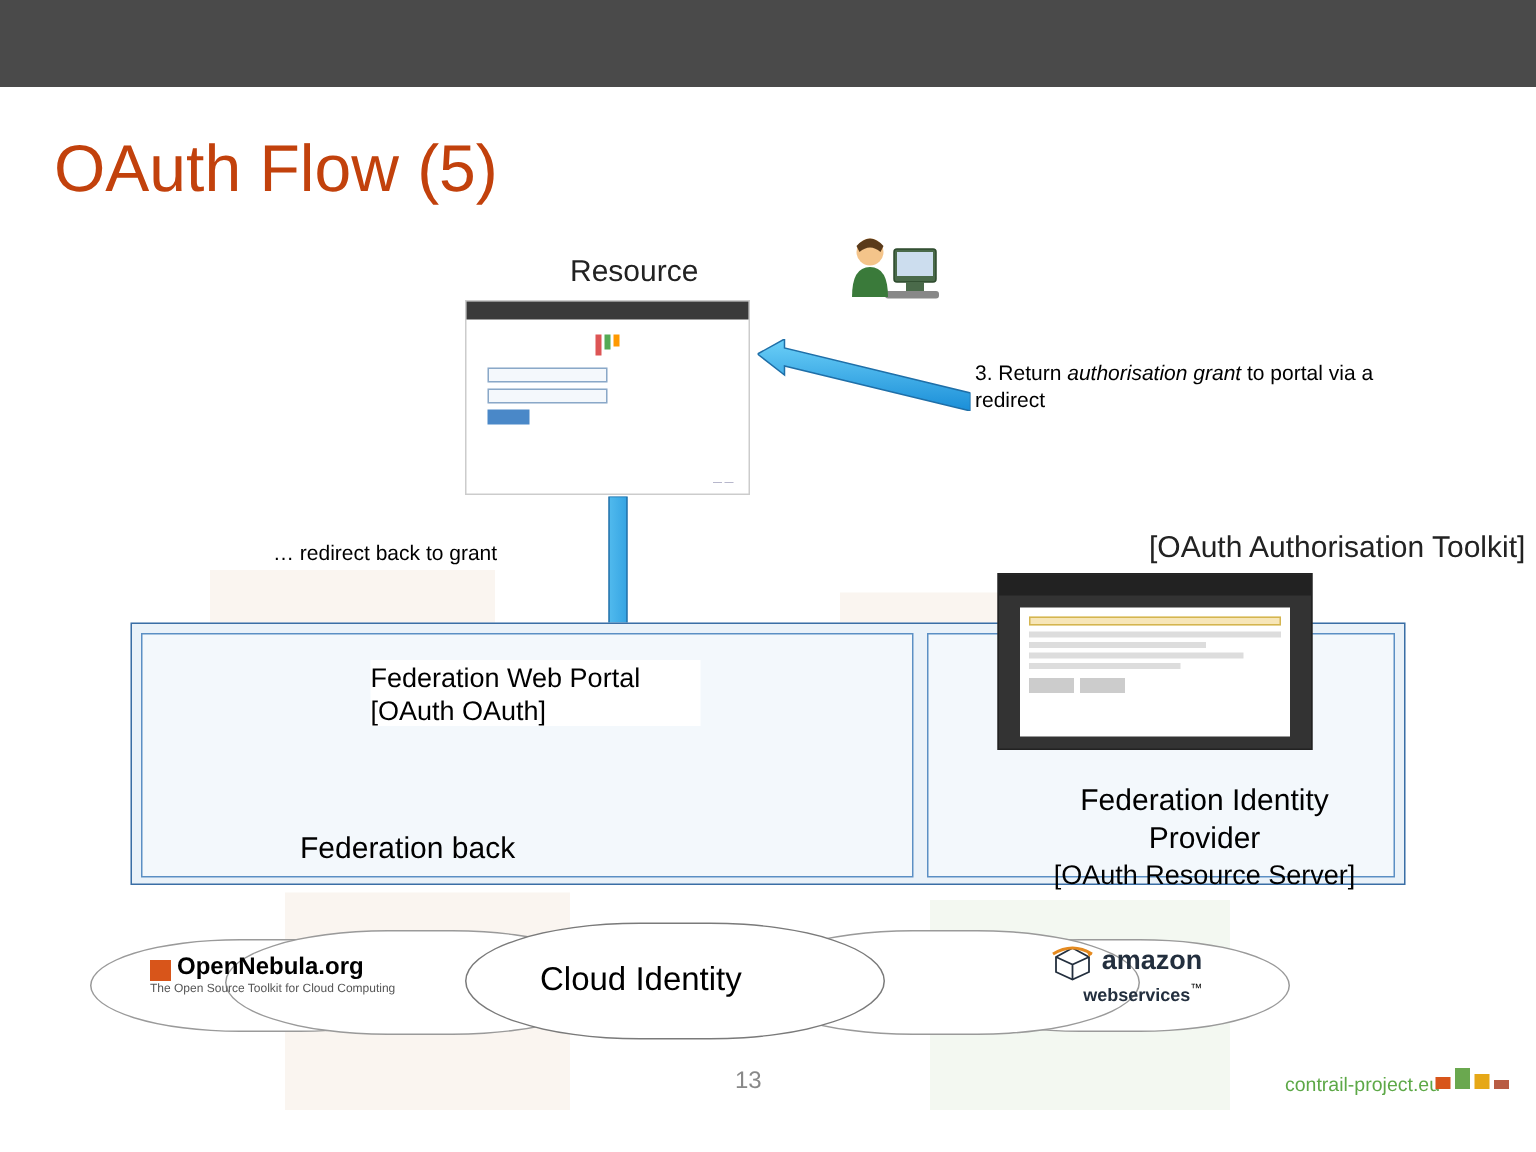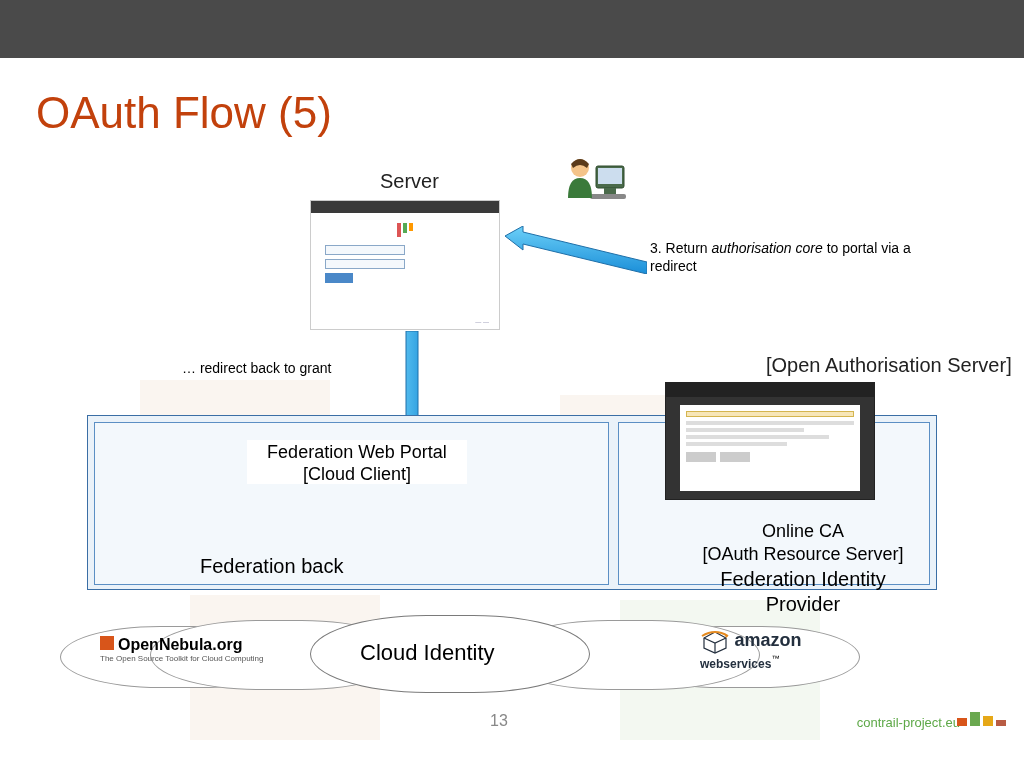--- a/index.html
+++ b/index.html
@@ -118,21 +118,21 @@
     border: 1px solid #5b8fc4;
     background: #f3f8fc;
   }
   .fed-portal-box {
     position: absolute;
     left: 247px;
     top: 440px;
     width: 220px;
     height: 44px;
     background: #fff;
-    text-align: center;
+    text-align: left;
     font-size: 18px;
     line-height: 1.2;
     padding-top: 2px;
     z-index: 5;
   }
   .fed-core-label {
     position: absolute;
     left: 200px;
     top: 555px;
     font-size: 20px;
@@ -207,30 +207,30 @@
   .cloud-side.r1 { left: 500px; }
   .cloud-side.r2 { left: 620px; z-index:5; top:626px; width:240px; height:62px;}
 
   .opennebula {
     position: absolute;
     left: 100px;
     top: 636px;
     z-index: 9;
     font-size: 10px;
   }
-  .opennebula .logo { font-size: 16px; font-weight:bold; display:flex; align-items:flex-start; gap:4px;}
+  .opennebula .logo { font-size: 16px; font-weight:bold; display:flex; align-items:flex-end; gap:4px;}
   .opennebula .logo .sq { width:14px;height:14px;background:#d8551a;display:inline-block;}
   .opennebula .tag { font-size: 8px; color:#555;}
 
   .aws {
     position: absolute;
     left: 700px;
     top: 630px;
     z-index: 9;
-    text-align: left;
+    text-align: right;
   }
   .aws .txt { font-size: 18px; font-weight:bold; color:#232f3e;}
   .aws .sub { font-size: 12px; color:#232f3e; letter-spacing:0px;font-weight:bold;}
   .aws .tm { font-size:8px; vertical-align:top;}
 
   .page-num {
     position: absolute;
     left: 490px;
     top: 712px;
     font-size: 16px;
@@ -269,21 +269,21 @@
 
 <div class="header-bar"></div>
 
 <div class="bg-sq s1"></div>
 <div class="bg-sq s2"></div>
 <div class="bg-sq s3"></div>
 <div class="bg-sq s4"></div>
 
 <h1 class="title">OAuth Flow (5)</h1>
 
-<div class="browser-label">Server</div>
+<div class="browser-label">Resource</div>
 
 <div class="user-icon">
   <svg viewBox="0 0 70 70">
     <rect x="36" y="16" width="28" height="22" rx="2" fill="#4a6a4a" stroke="#2d4a2d"></rect>
     <rect x="38" y="18" width="24" height="16" fill="#cde"></rect>
     <rect x="44" y="38" width="12" height="6" fill="#4a6a4a"></rect>
     <rect x="30" y="44" width="36" height="5" rx="2" fill="#888"></rect>
     <circle cx="20" cy="18" r="9" fill="#f4c48a"></circle>
     <path d="M11 14 Q20 4 29 14 L27 18 Q20 12 13 18 Z" fill="#5a3a1a"></path>
     <path d="M8 48 Q8 28 20 28 Q32 28 32 48 Z" fill="#3a7a3a"></path>
@@ -299,63 +299,62 @@
         <span></span>
       </div>
     <div class="field"></div>
     <div class="field"></div>
     <div class="btn"></div>
   </div>
   <div class="footer">— —</div>
 </div>
 
 <div class="step-text">
-  <span>3.  Return </span><span class="italic">authorisation core</span><span> to portal via a redirect</span>
+  <span>3.  Return </span><span class="italic">authorisation grant</span><span> to portal via a redirect</span>
 </div>
 
 <svg class="arrow1" viewBox="0 0 142 48">
   <defs>
     <linearGradient id="ag1" x1="0" y1="0" x2="0" y2="1">
       <stop offset="0" stop-color="#6cd0f8"></stop>
         <stop offset="1" stop-color="#1a8ed8"></stop>
     </linearGradient>
   </defs>
   <polygon points="0,10 18,0 18,6 142,36 142,48 18,18 18,24" fill="url(#ag1)" stroke="#1f6fa8" stroke-width="1"></polygon>
 </svg>
 
 <div class="redirect-label">…  redirect back to grant</div>
 
-<div class="oauth-server-label">[Open Authorisation Server]</div>
+<div class="oauth-server-label">[OAuth Authorisation Toolkit]</div>
 
 <svg class="arrow2" viewBox="0 0 44 110">
   <defs>
     <linearGradient id="ag2" x1="0" y1="0" x2="1" y2="0">
       <stop offset="0" stop-color="#6cd0f8"></stop>
         <stop offset="1" stop-color="#1a8ed8"></stop>
     </linearGradient>
   </defs>
   <polygon points="16,0 28,0 28,88 40,88 22,110 4,88 16,88" fill="url(#ag2)" stroke="#1f6fa8" stroke-width="1"></polygon>
 </svg>
 
 <div class="fed-outer">
   <div class="fed-inner-left"></div>
   <div class="fed-inner-right"></div>
 </div>
 
 <div class="fed-portal-box">
   <div>Federation Web Portal</div>
-  <div>[Cloud Client]</div>
+  <div>[OAuth OAuth]</div>
 </div>
 
 <div class="fed-core-label">Federation back</div>
 
 <div class="online-ca">
-  <div>Online CA</div>
+  <div style="font-size:20px;margin-top:2px">Federation Identity Provider</div>
   <div>[OAuth Resource Server]</div>
-  <div style="font-size:20px;margin-top:2px">Federation Identity Provider</div>
 </div>
 
 <div class="auth-screenshot">
   <div class="top"></div>
   <div class="body">
     <div class="bar1"></div>
     <div class="row"></div>
     <div class="row" style="width:70%"></div>
     <div class="row" style="width:85%"></div>
     <div class="row" style="width:60%"></div>

